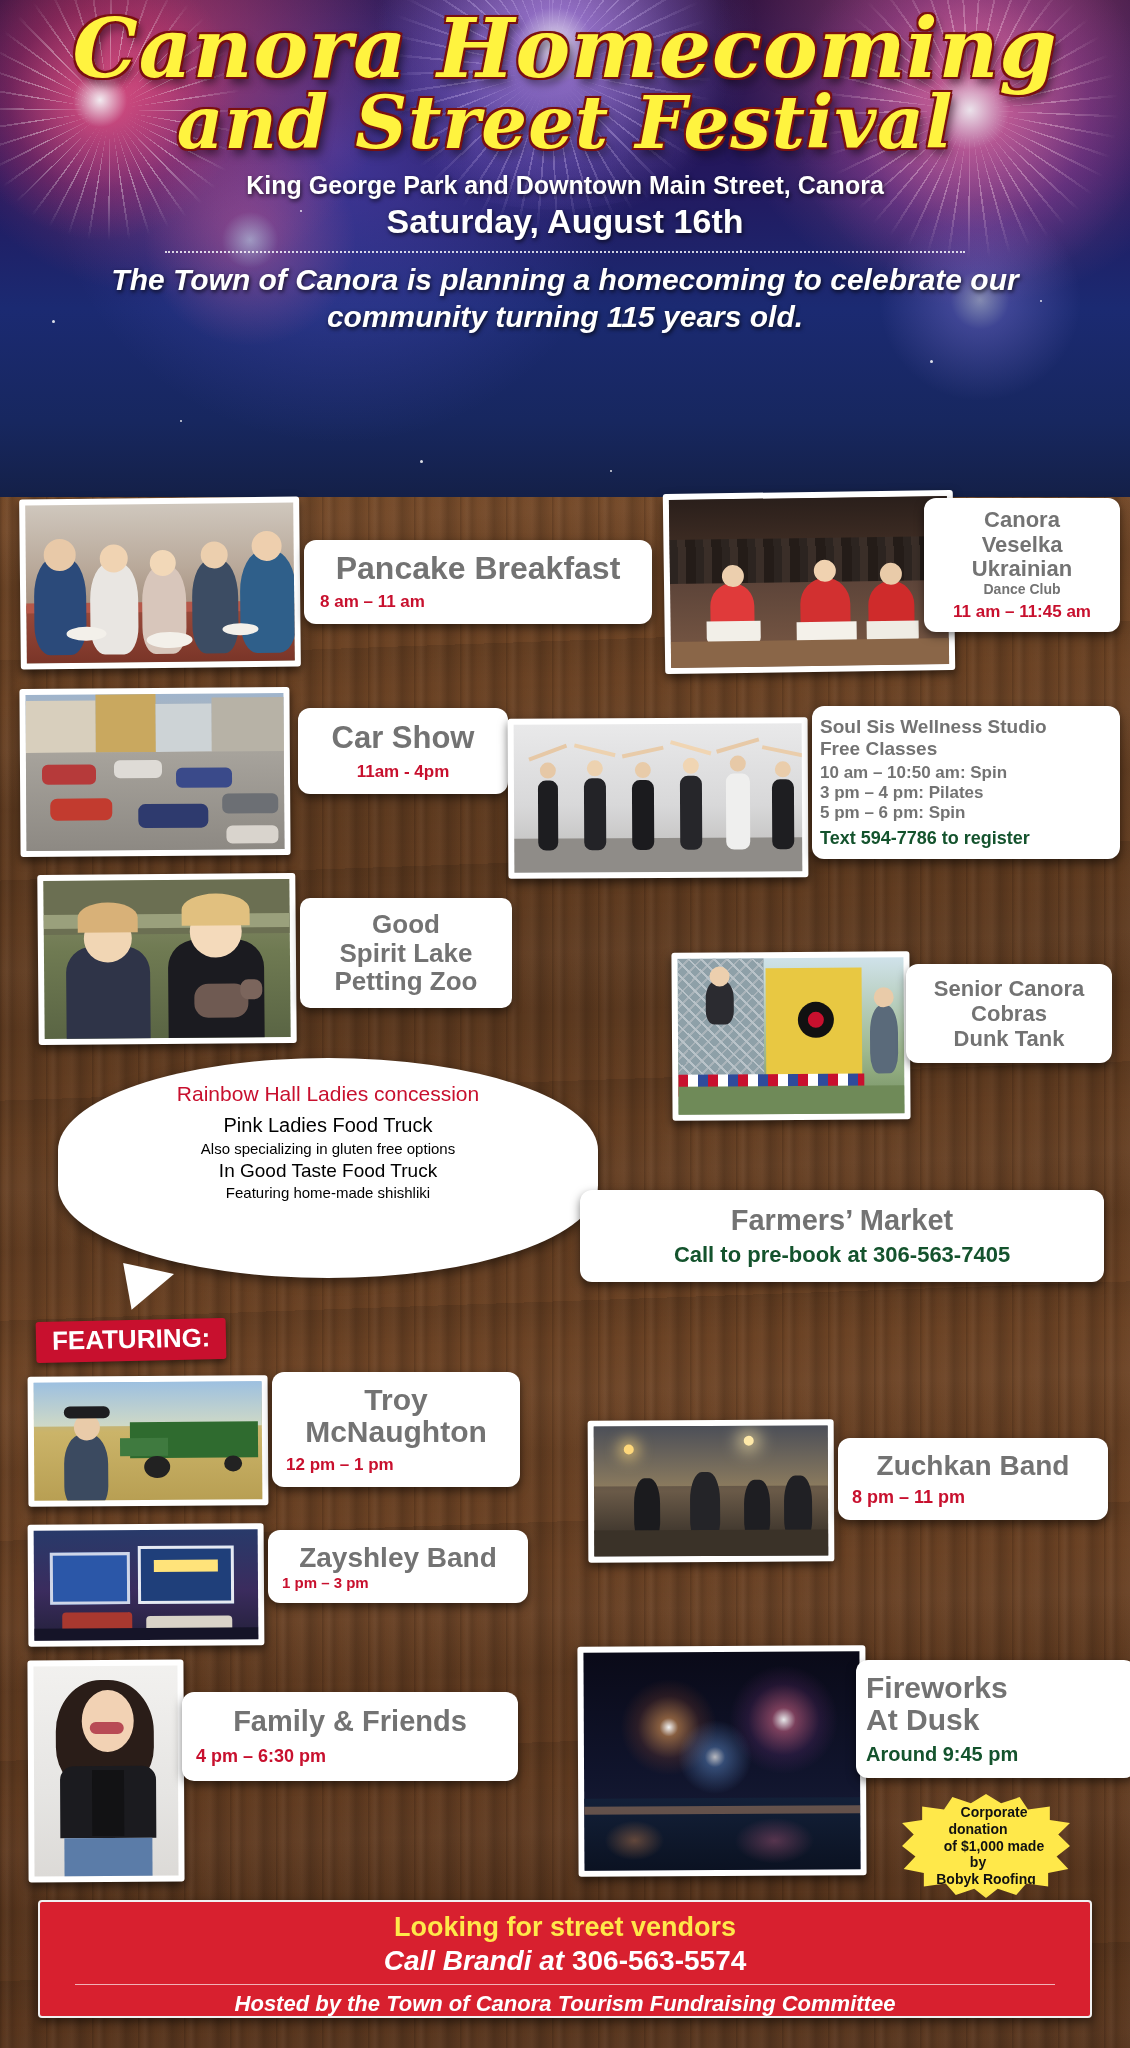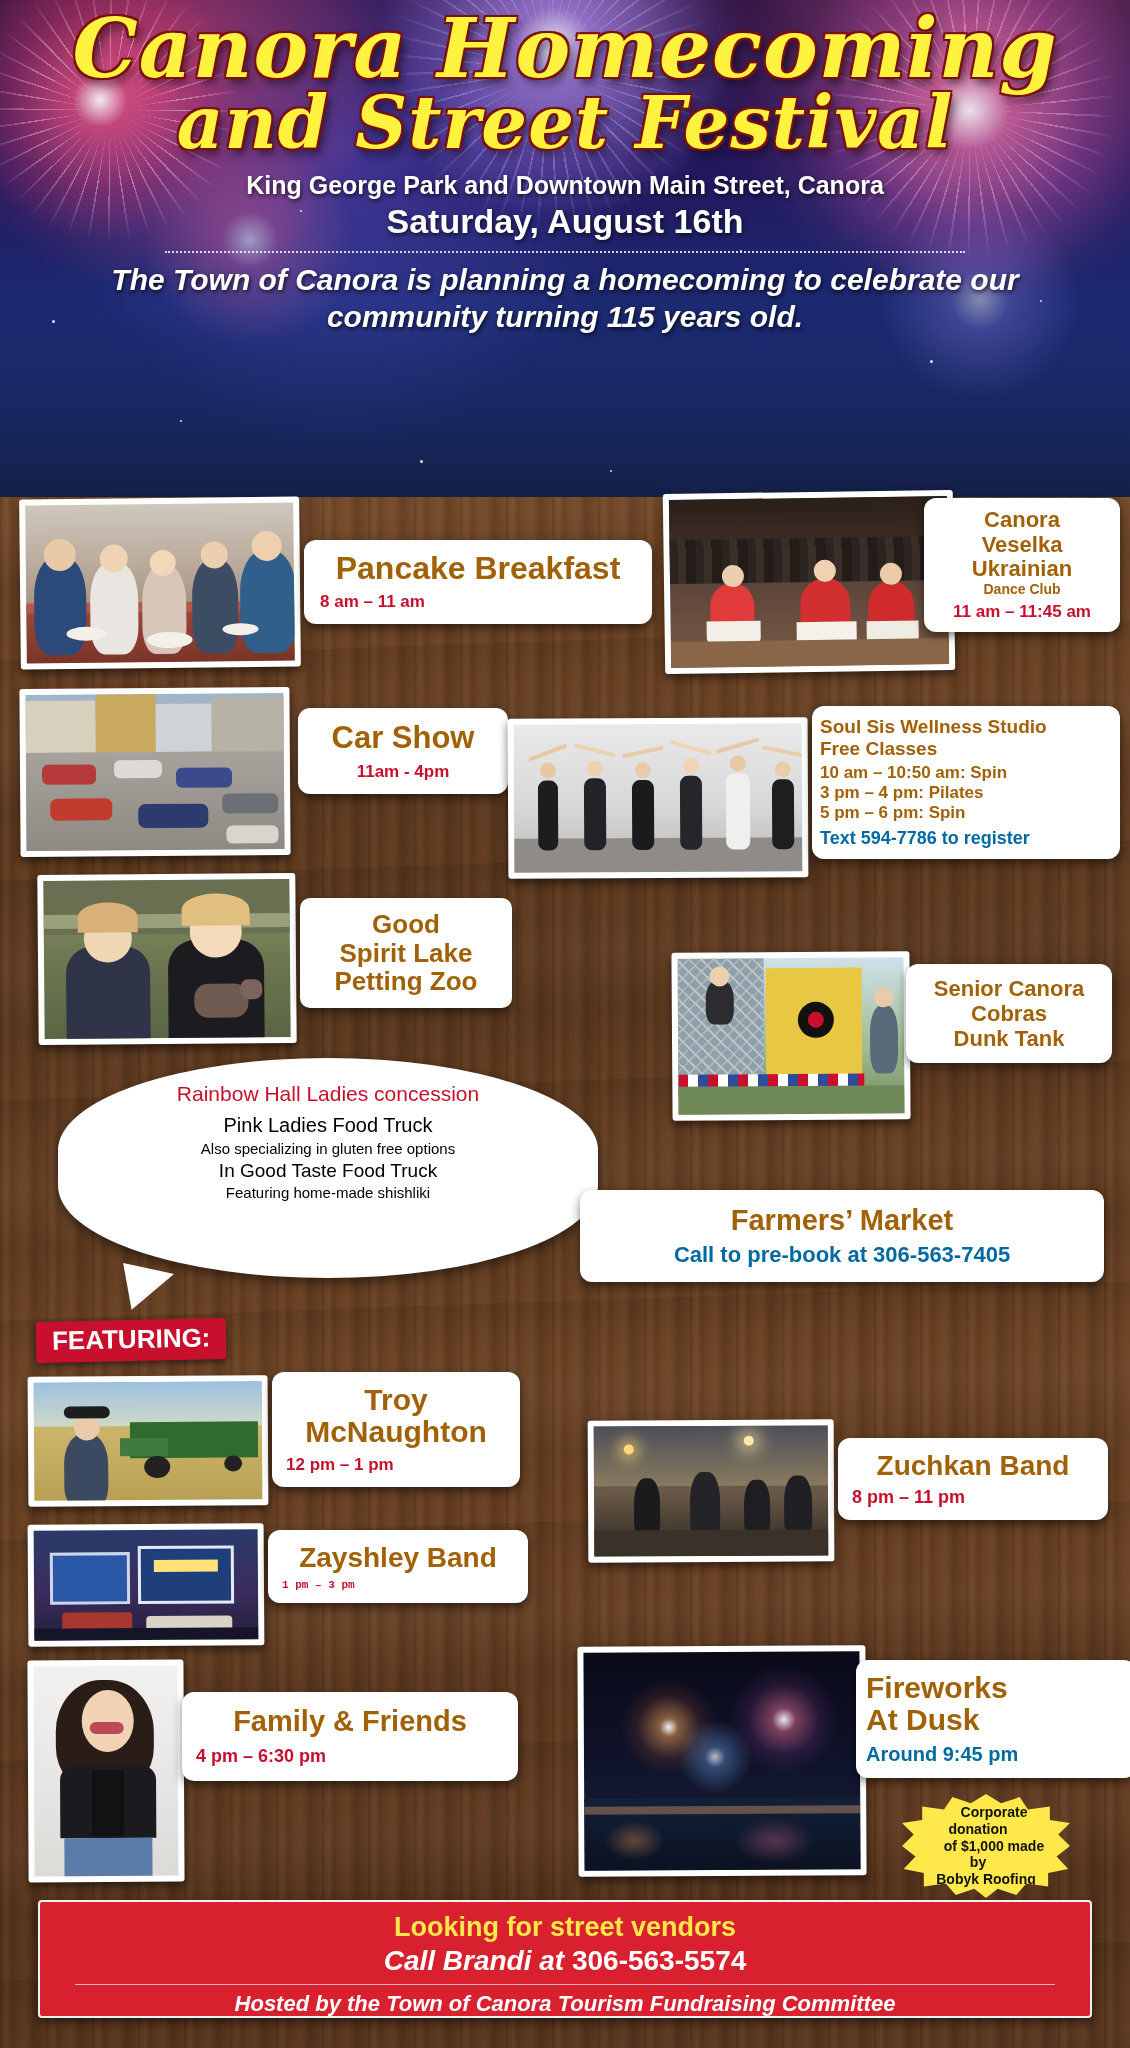--- a/index.html
+++ b/index.html
@@ -85,23 +85,23 @@
   .label {
     position:absolute;
     background:#fff;
     border-radius:12px;
     box-shadow:0 4px 10px rgba(0,0,0,.5);
     text-align:center;
     padding:8px 14px;
     color:#c8102e;
     font-weight:bold;
   }
-  .label .big { color:#a16207; font-weight:bold; }
+  .label .big { color:#737373; font-weight:bold; }
   .label .time { color:#c8102e; font-weight:bold; }
-  .label .blk { color:#0369a1; font-weight:bold; }
+  .label .blk { color:#14532d; font-weight:bold; }
 
   
   .bubble {
     position:absolute;
     background:#fff;
     border-radius:50% / 42%;
     box-shadow:0 4px 12px rgba(0,0,0,.5);
     text-align:center;
     padding:18px 26px;
   }
@@ -460,21 +460,21 @@
       <div class="flr" style="left:104px;top:16px;width:96px;height:58px;background:#1f3f7a;border:3px solid #e6e9f2;"></div>
       <div class="flr" style="left:120px;top:30px;width:64px;height:12px;background:#ffe37a;"></div>
       <div class="flr" style="left:28px;top:82px;width:70px;height:26px;background:#a8382f;border-radius:4px;"></div>
       <div class="flr" style="left:112px;top:86px;width:86px;height:24px;background:#d9d3c8;border-radius:4px;"></div>
       <div class="flr" style="left:0;bottom:0;width:100%;height:12px;background:#151428;"></div>
     </div>
   </div>
 
   <div class="label" style="left:268px;top:1530px;width:260px;padding:12px 10px;">
     <div class="big" style="font-size:28px;">Zayshley Band</div>
-    <div class="time" style="font-size:11px;margin-top:5px;text-align:left;padding-left:4px;font-family:Liberation Mono, monospace;">1 pm – 3 pm</div>
+    <div class="time" style="font-size:15px;text-align:left;padding-left:4px;">1 pm – 3 pm</div>
   </div>
 
   <div class="photo" style="left:28px;top:1660px;width:156px;height:222px;transform:rotate(-0.3deg);">
     <div class="inner" style="background:linear-gradient(180deg,#f2f1ef 0%,#e6e5e3 60%,#dcdad7 100%);">
       <div class="fig" style="left:22px;top:14px;width:98px;height:112px;border-radius:46% 46% 40% 40%;background:#2a1d18;"></div>
       <div class="fig" style="left:48px;top:24px;width:52px;height:62px;border-radius:50%;background:#f2d2b4;"></div>
       <div class="flr" style="left:56px;top:56px;width:34px;height:12px;border-radius:8px;background:#b84b55;"></div>
       <div class="flr" style="left:26px;top:100px;width:96px;height:72px;background:#1b1b1f;border-radius:14px 14px 0 0;"></div>
       <div class="flr" style="left:58px;top:104px;width:32px;height:66px;background:#121214;"></div>
       <div class="flr" style="left:30px;top:172px;width:88px;height:42px;background:#5b7ca8;"></div>

